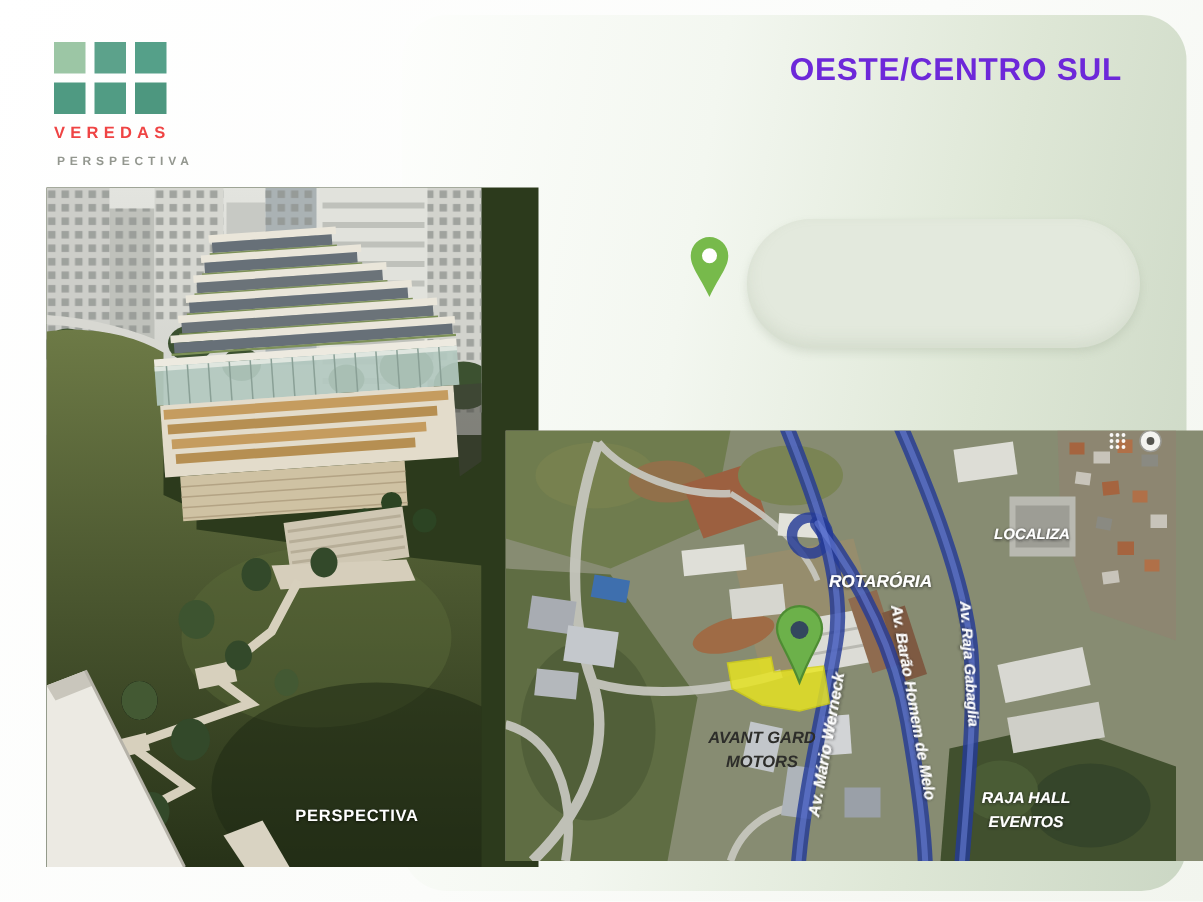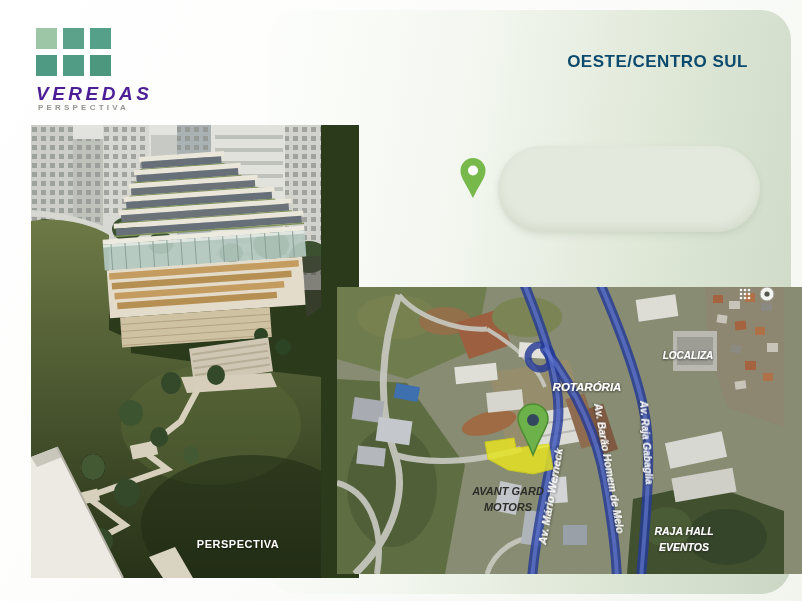--- a/index.html
+++ b/index.html
@@ -14,34 +14,34 @@
     background:linear-gradient(100deg,#fdfefc 0%,#f3f7f0 35%,#dee7d6 68%,#cbd7c4 100%);
   }
   
   .logo-grid{
     position:absolute;left:36px;top:28px;
     display:grid;grid-template-columns:repeat(3,21px);grid-auto-rows:21px;gap:6px;
   }
   .logo-sq{width:21px;height:21px;}
   .brand-name{
     position:absolute;left:36px;top:83px;
-    font-size:19px;font-weight:bold;letter-spacing:3.5px;color:#4c1d95;font-style:italic;
+    font-size:11px;font-weight:bold;letter-spacing:3.5px;color:#ef4444;
   }
   .brand-tagline{
     position:absolute;left:38px;top:103px;
     font-size:8px;font-weight:600;letter-spacing:3.2px;color:#93978f;
   }
   
   .header{position:absolute;right:40px;top:34px;text-align:right;}
   .page-title{
     font-size:39px;font-weight:800;color:#14565a;line-height:1;letter-spacing:-0.5px;
   }
   .page-subtitle{
-    font-size:17px;font-weight:700;color:#0c4a6e;letter-spacing:0.5px;
-    margin-top:18px;margin-right:14px;
+    font-size:21px;font-weight:700;color:#6d28d9;letter-spacing:0.5px;
+    margin-top:1px;margin-right:14px;
   }
   
   .perspective{
     position:absolute;left:31px;top:125px;width:328px;height:453px;
     overflow:hidden;background:#2c3a1c;
   }
   .perspective-caption{
     position:absolute;left:147px;top:413px;width:120px;text-align:center;
     color:#fff;font-size:11px;font-weight:bold;letter-spacing:0.5px;
     text-shadow:0 1px 2px rgba(0,0,0,0.6);

